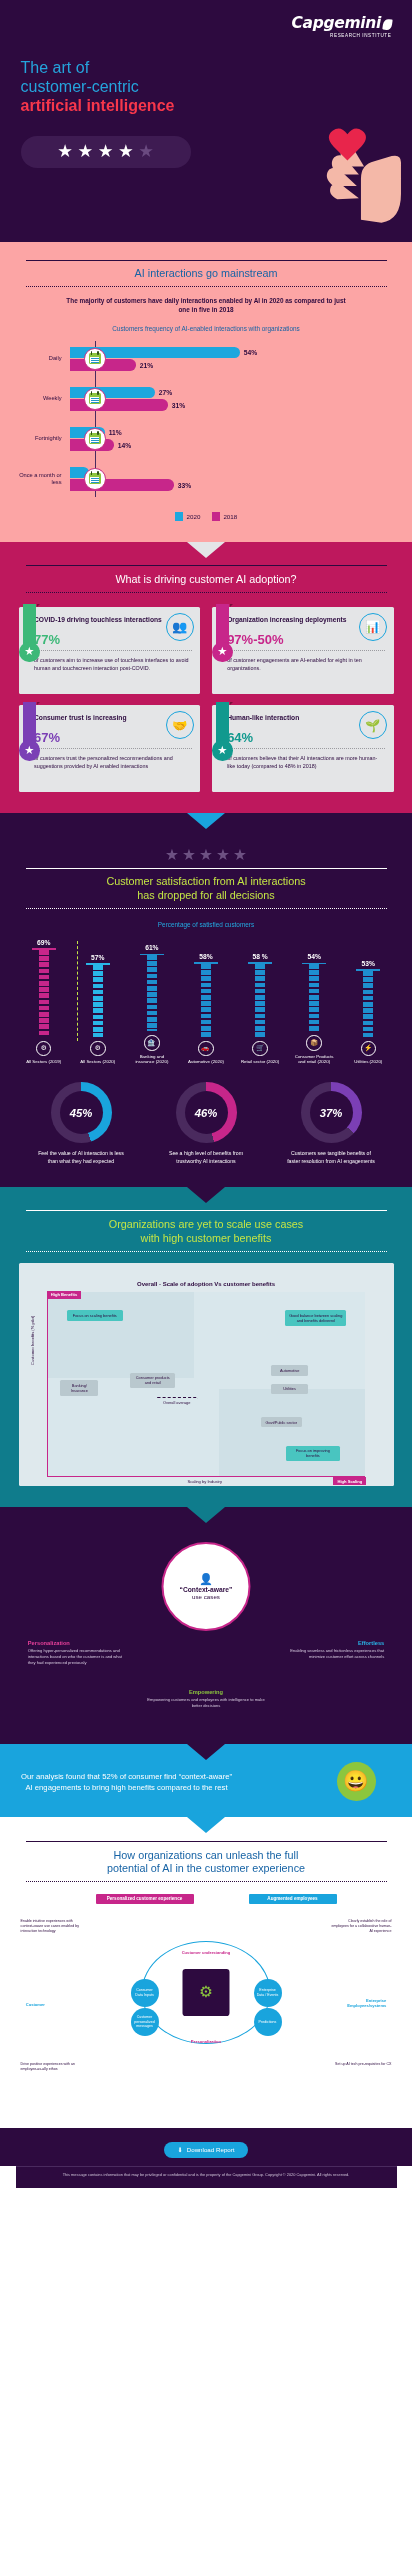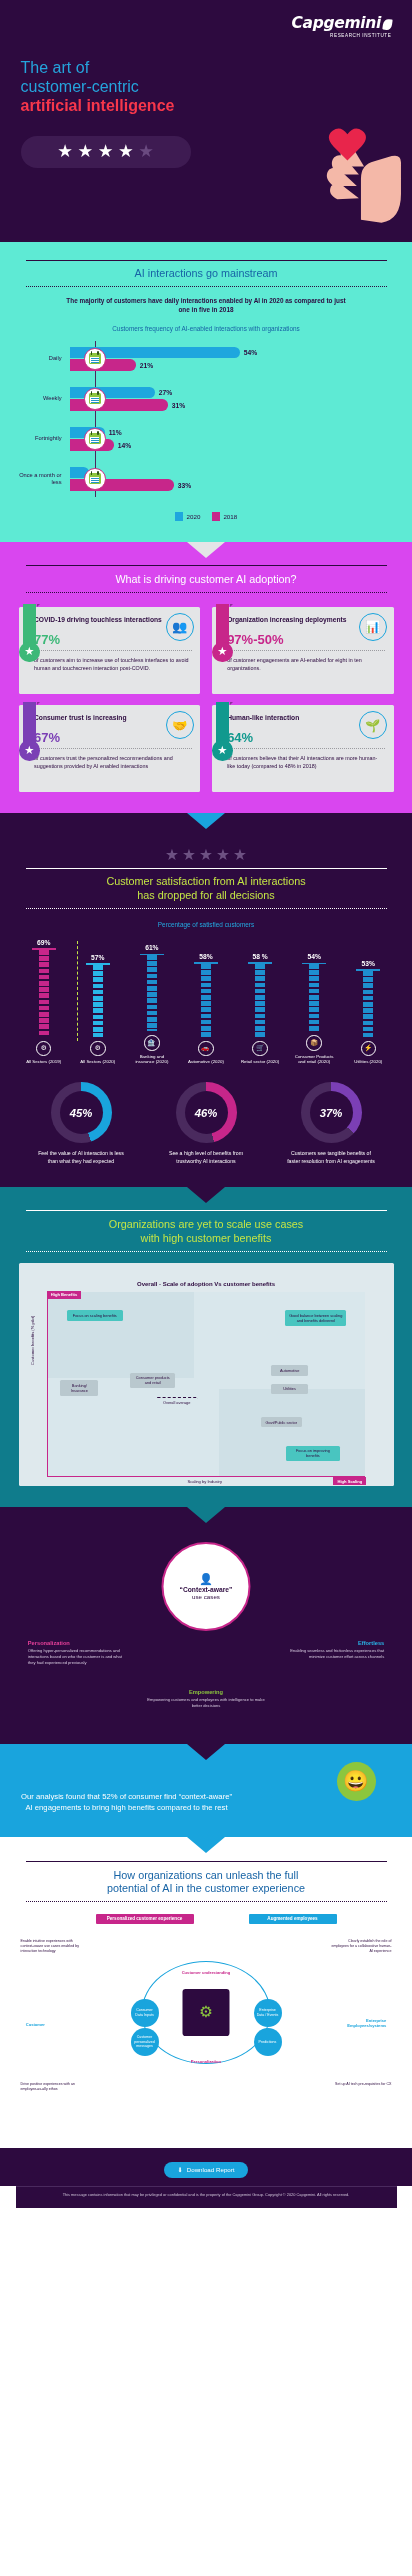--- a/index.html
+++ b/index.html
@@ -23,22 +23,22 @@
   .hero-sub { color: #eadff2; font-size: 7.5px; margin-top: 8.2px; line-height: 1.45; max-width: 222px; }
   .stars-hero { margin-top: 20.6px; background: #3e1b52; border-radius: 20.6px; width: 170px; height: 32px; display: flex; align-items: center; justify-content: center; gap: 4.6px; }
   .star { font-size: 17.5px; line-height: 1; color: #fff; }
   .star.dim { color: #6a4a80; }
   .hand {
     position: absolute; right: 10.3px; bottom: 17.5px; width: 118px; height: 108px;
   }
 
   
   .sec { position: relative; padding: 17.5px 18.5px 20.6px; }
-  .sec.grey { background: #5eead4; }
-  .sec.blue { background: #d946ef; }
+  .sec.grey { background: #fca5a5; }
+  .sec.blue { background: #be185d; }
   .sec.purple { background: #2d0a3f; }
   .sec.teal { background: #0f7c8c; }
   .sec.white { background: #ffffff; }
 
   .sec-head { max-width: 361px; margin: 0 auto 3.1px; }
   .rule-top { height: 1px; background: #2d0a3f; }
   .rule-top.light { background: #ffffff; }
   .sec-title { text-align: center; font-size: 10.8px; font-weight: 400; padding: 6.7px 3.1px 5.7px; line-height: 1.26; }
   .sec-title.b { color: #1763a5; }
   .sec-title.w { color: #ffffff; }
@@ -539,21 +539,21 @@
 
       <div class="spoke" style="left:50%;transform:translateX(-50%);top:150px;text-align:center;width:124px">
         <h5 style="color:#8cc63e">Empowering</h5>
         <p>Empowering customers and employees with intelligence to make better decisions</p>
       </div>
     </div>
   </section>
 
   <section class="callout">
     <div class="notch purple"></div>
-    <div style="display:flex;align-items:flex-end;justify-content:flex-start;margin-top:26px">
+    <div style="display:flex;align-items:flex-end;justify-content:flex-start;margin-top:6px">
       <p class="txt">Our analysis found that 52% of consumer find “context-aware” AI engagements to bring high benefits compared to the rest</p>
     </div>
     <div class="smiley">😀</div>
   </section>
 
   <section class="sec white">
     <div class="notch blue"></div>
     <div class="sec-head" style="margin-top:6.2px">
       <div class="rule-top"></div>
       <h2 class="sec-title b">

